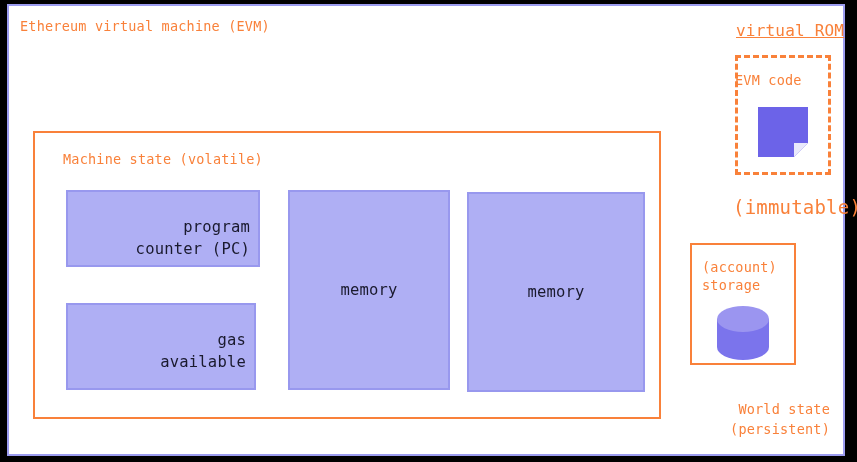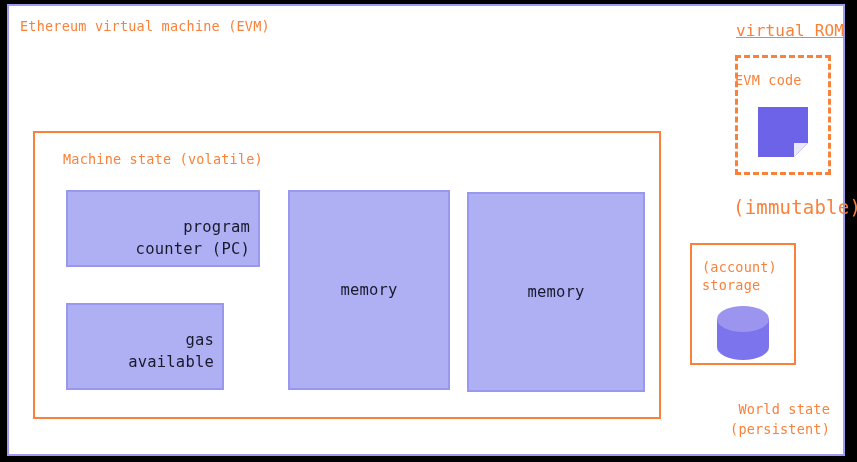--- a/index.html
+++ b/index.html
@@ -76,21 +76,21 @@
     text-align: right;
   }
   .pbox.center-label {
     display: flex;
     align-items: center;
     justify-content: center;
     text-align: center;
   }
 
   #box-pc     { left: 66px;  top: 190px; width: 194px; height: 77px; }
-  #box-gas    { left: 66px;  top: 303px; width: 158px; height: 87px; }
+  #box-gas    { left: 66px;  top: 303px; width: 190px; height: 87px; }
   #box-stack  { left: 288px; top: 190px; width: 162px; height: 200px; }
   #box-memory { left: 467px; top: 192px; width: 178px; height: 200px; }
 
   
   .rom-label {
     position: absolute;
     left: 736px;
     top: 21px;
     font-size: 16px;
     color: #F9813A;

